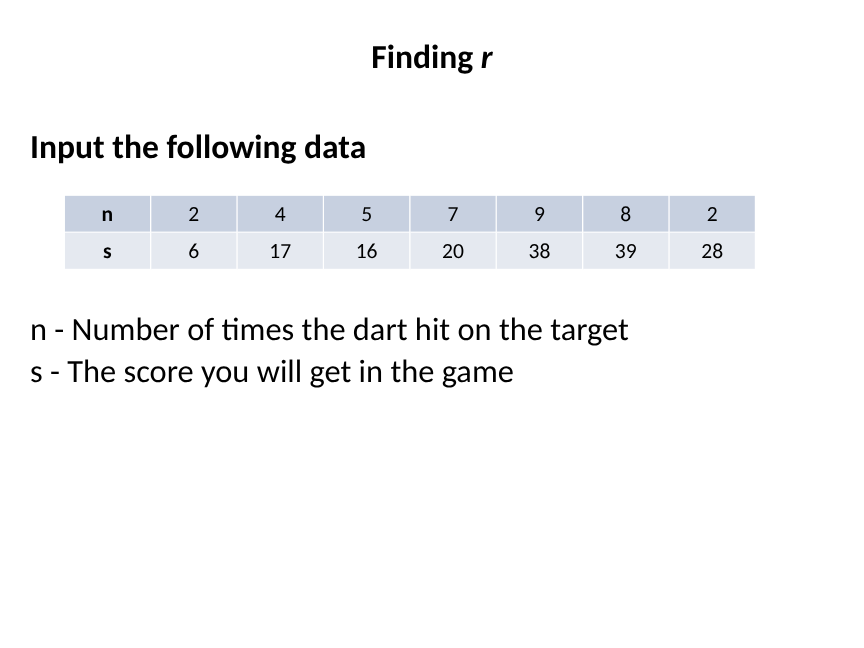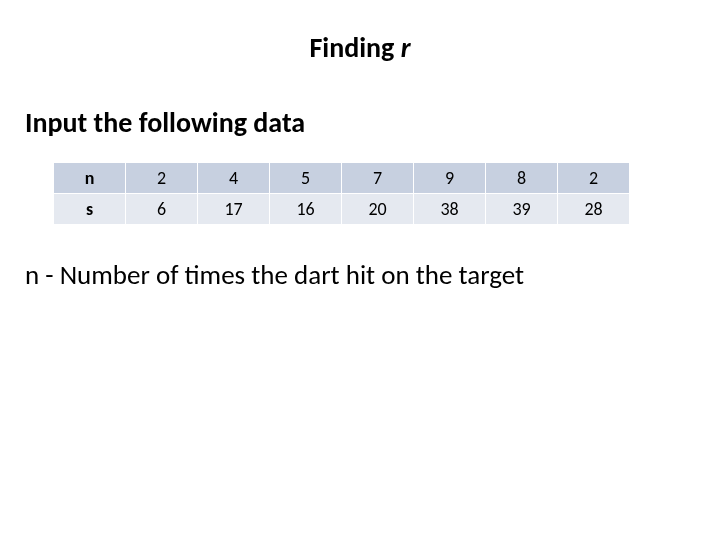--- a/index.html
+++ b/index.html
@@ -90,14 +90,15 @@
         <td>38</td>
         <td>39</td>
         <td>28</td>
       </tr>
     </tbody>
       </table>
   </div>
 
   <div class="legend">
     <div>n - Number of times the dart hit on the target</div>
+    <div>s - The score you will get in the game</div>
   </div>
 </div>
 
 </body></html>

